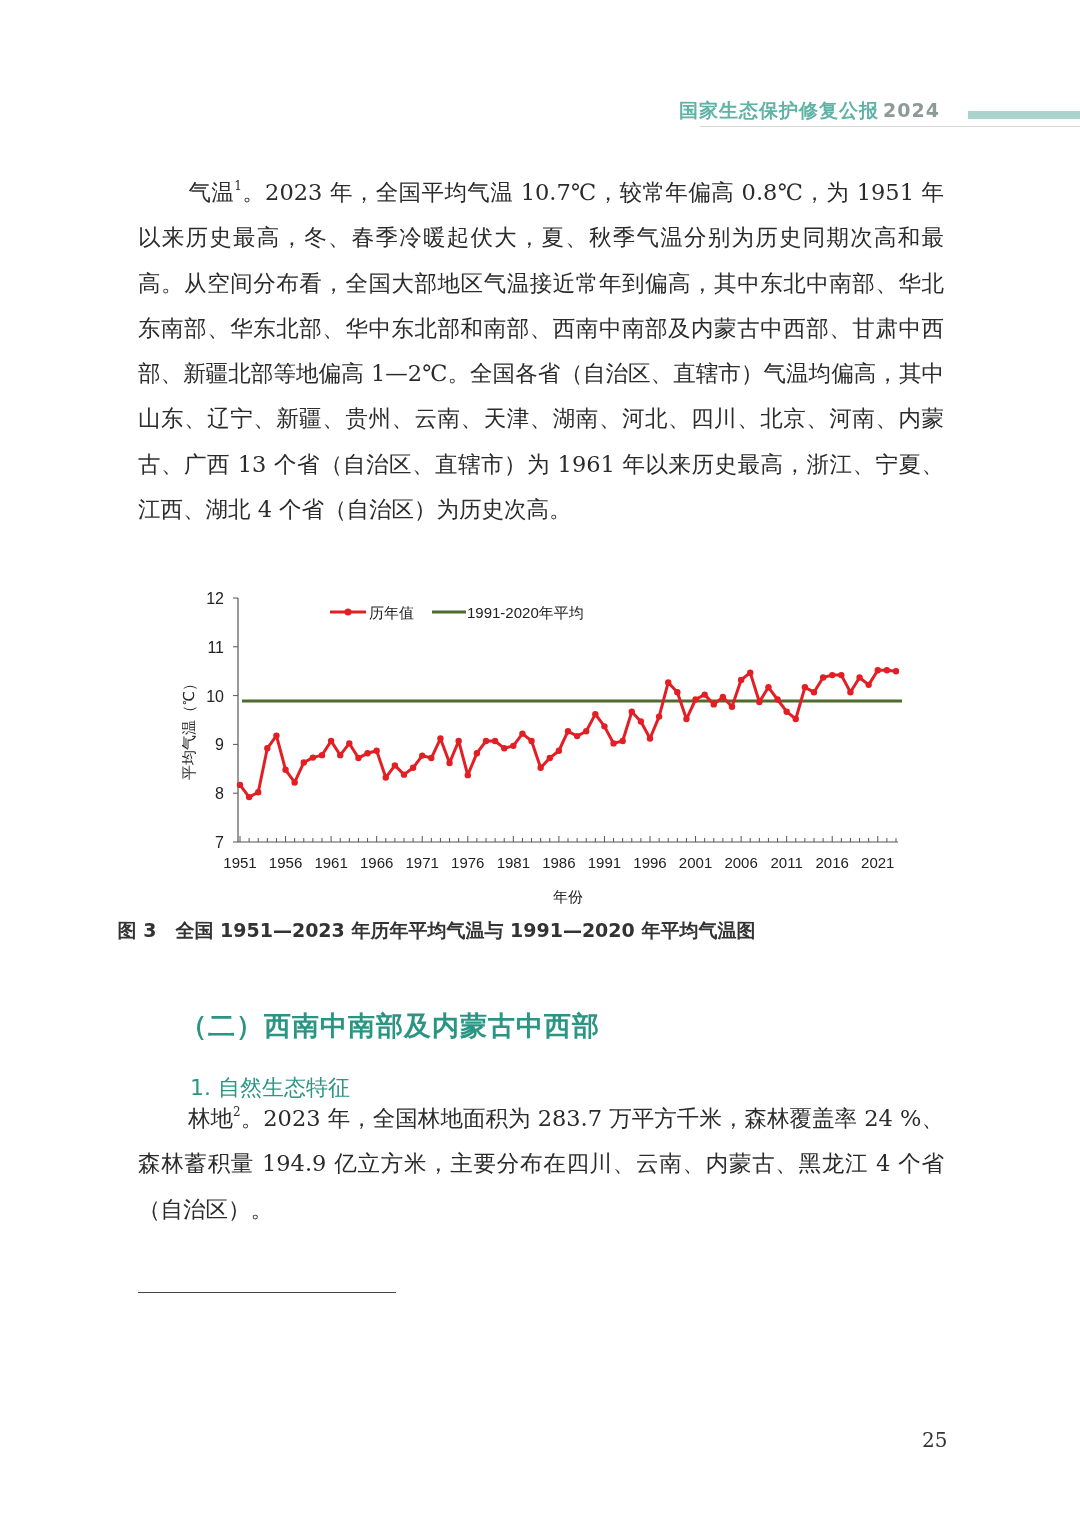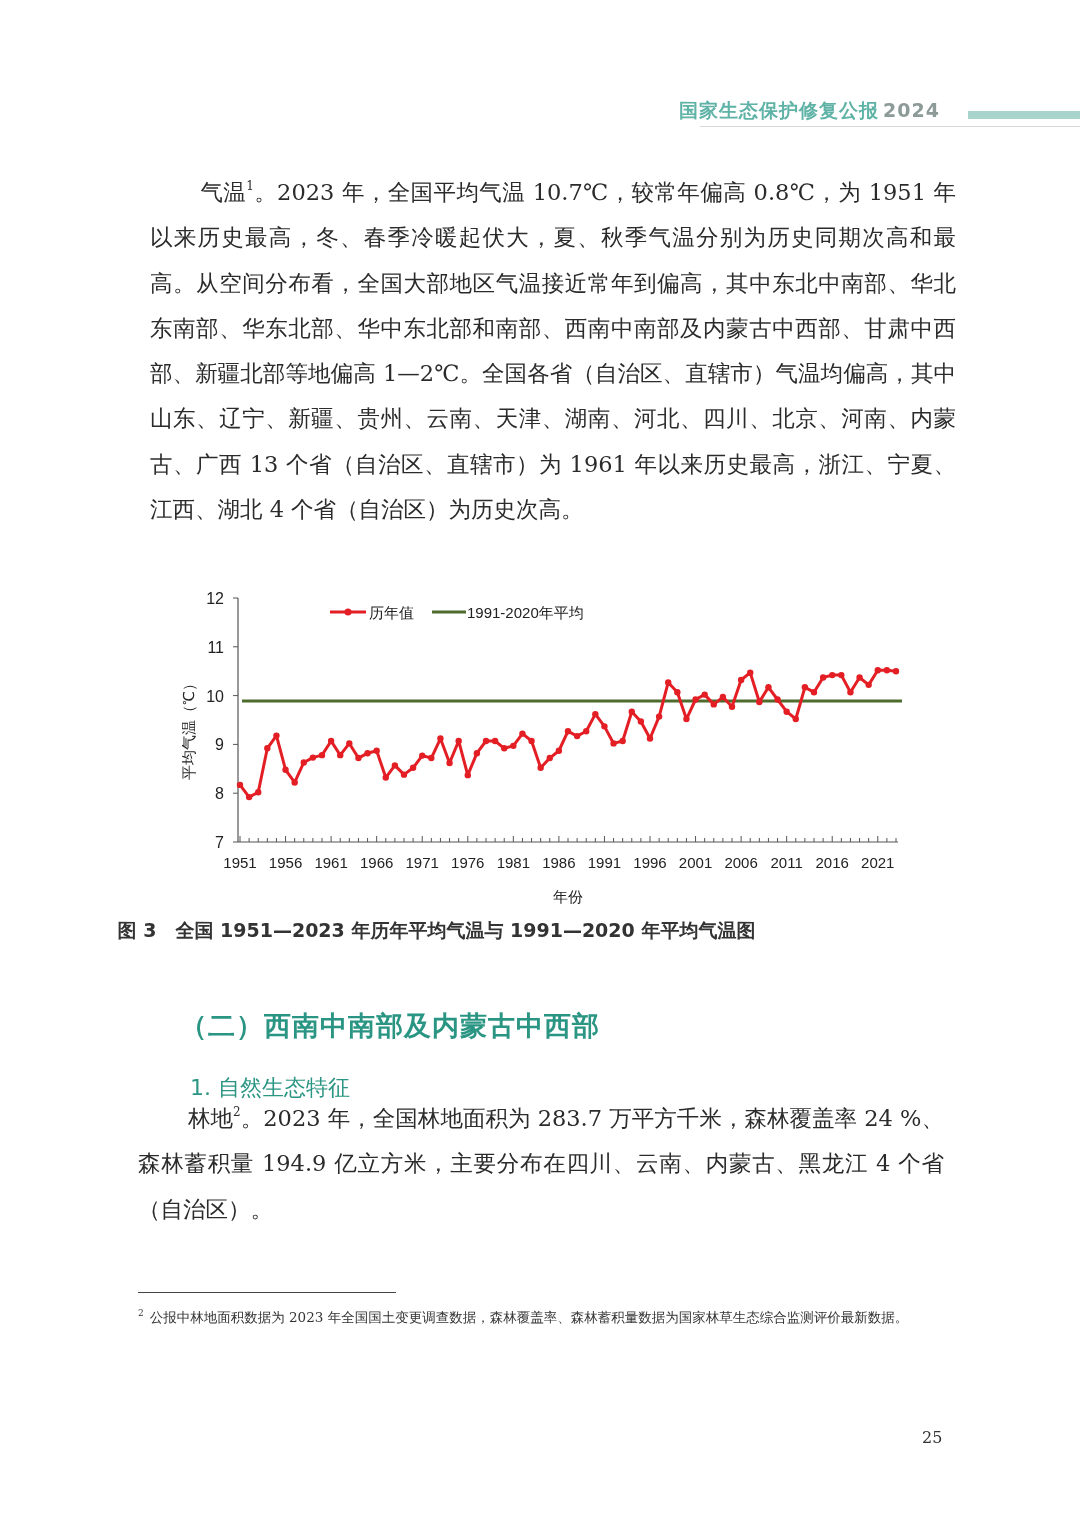--- a/index.html
+++ b/index.html
@@ -22,32 +22,32 @@
              font-family:"DejaVu Sans","Liberation Sans",sans-serif; font-size:19px; font-weight:bold; color:#333; }
 
   .h2 { position:absolute; left:180px; top:1008px; font-family:"DejaVu Sans","Liberation Sans",sans-serif;
         font-size:27px; font-weight:bold; color:#2a9583; letter-spacing:1px; }
   .h3 { position:absolute; left:190px; top:1073px; font-family:"DejaVu Sans","Liberation Sans",sans-serif;
         font-size:22px; font-weight:normal; color:#2a9583; }
 
   .fn-rule { position:absolute; left:138px; top:1292px; width:258px; height:1px; background:#444; }
   .footnotes { position:absolute; left:138px; top:1305px; width:810px; font-size:13.5px; line-height:24px; color:#333; }
   .footnotes .fn sup { font-size:9px; vertical-align:6px; margin-right:6px; }
-  .page-num { position:absolute; left:922px; top:1428px; font-size:16px; color:#333; }
+  .page-num { position:absolute; left:922px; top:1428px; font-size:20px; color:#333; }
 </style>
 </head>
 <body>
 
 <div class="header">
   <div class="header-rule"></div>
   <div class="header-title"><span>国家生态保护修复公报</span><span class="header-year">2024</span></div>
   <div class="header-bar"></div>
 </div>
 
-<div class="para" style="top:170px;margin-left:12px;">
+<div class="para" style="top:170px;">
   <span class="indent"></span><span>气温</span><sup>1</sup><span>。2023 年，全国平均气温 10.7℃，较常年偏高 0.8℃，为 1951 年以来历史最高，冬、春季冷暖起伏大，夏、秋季气温分别为历史同期次高和最高。从空间分布看，全国大部地区气温接近常年到偏高，其中东北中南部、华北东南部、华东北部、华中东北部和南部、西南中南部及内蒙古中西部、甘肃中西部、新疆北部等地偏高 1—2℃。全国各省（自治区、直辖市）气温均偏高，其中山东、辽宁、新疆、贵州、云南、天津、湖南、河北、四川、北京、河南、内蒙古、广西 13 个省（自治区、直辖市）为 1961 年以来历史最高，浙江、宁夏、江西、湖北 4 个省（自治区）为历史次高。</span>
 </div>
 
 <svg class="chart" id="chart" viewBox="0 0 760 330" width="760" height="330">
     <line x1="68" y1="18" x2="68" y2="262" stroke="#555" stroke-width="1.2"></line>
     <line x1="68" y1="262" x2="728" y2="262" stroke="#555" stroke-width="1.2"></line>
     <line x1="63" y1="262" x2="68" y2="262" stroke="#555" stroke-width="1"></line>
     <text x="54" y="268" text-anchor="end" font-size="16" fill="#222" font-family="&quot;Liberation Sans&quot;, sans-serif">7</text>
     <line x1="63" y1="213.2" x2="68" y2="213.2" stroke="#555" stroke-width="1"></line>
     <text x="54" y="219.2" text-anchor="end" font-size="16" fill="#222" font-family="&quot;Liberation Sans&quot;, sans-serif">8</text>
@@ -235,16 +235,15 @@
 
 <div class="h2">（二）西南中南部及内蒙古中西部</div>
 <div class="h3">1. 自然生态特征</div>
 
 <div class="para" style="top:1096px;">
   <span class="indent"></span><span>林地</span><sup>2</sup><span>。2023 年，全国林地面积为 283.7 万平方千米，森林覆盖率 24 %、森林蓄积量 194.9 亿立方米，主要分布在四川、云南、内蒙古、黑龙江 4 个省（自治区）。</span>
 </div>
 
 <div class="fn-rule"></div>
 <div class="footnotes">
-  <div class="fn"><sup>2</sup><span>公报中林地面积数据为 2023 年全国国土变更调查数据，森林覆盖率、森林蓄积量数据为国家林草生态综合监测评价最新数据。</span></div>
 </div>
 
 <div class="page-num">25</div>
 
 </body></html>

